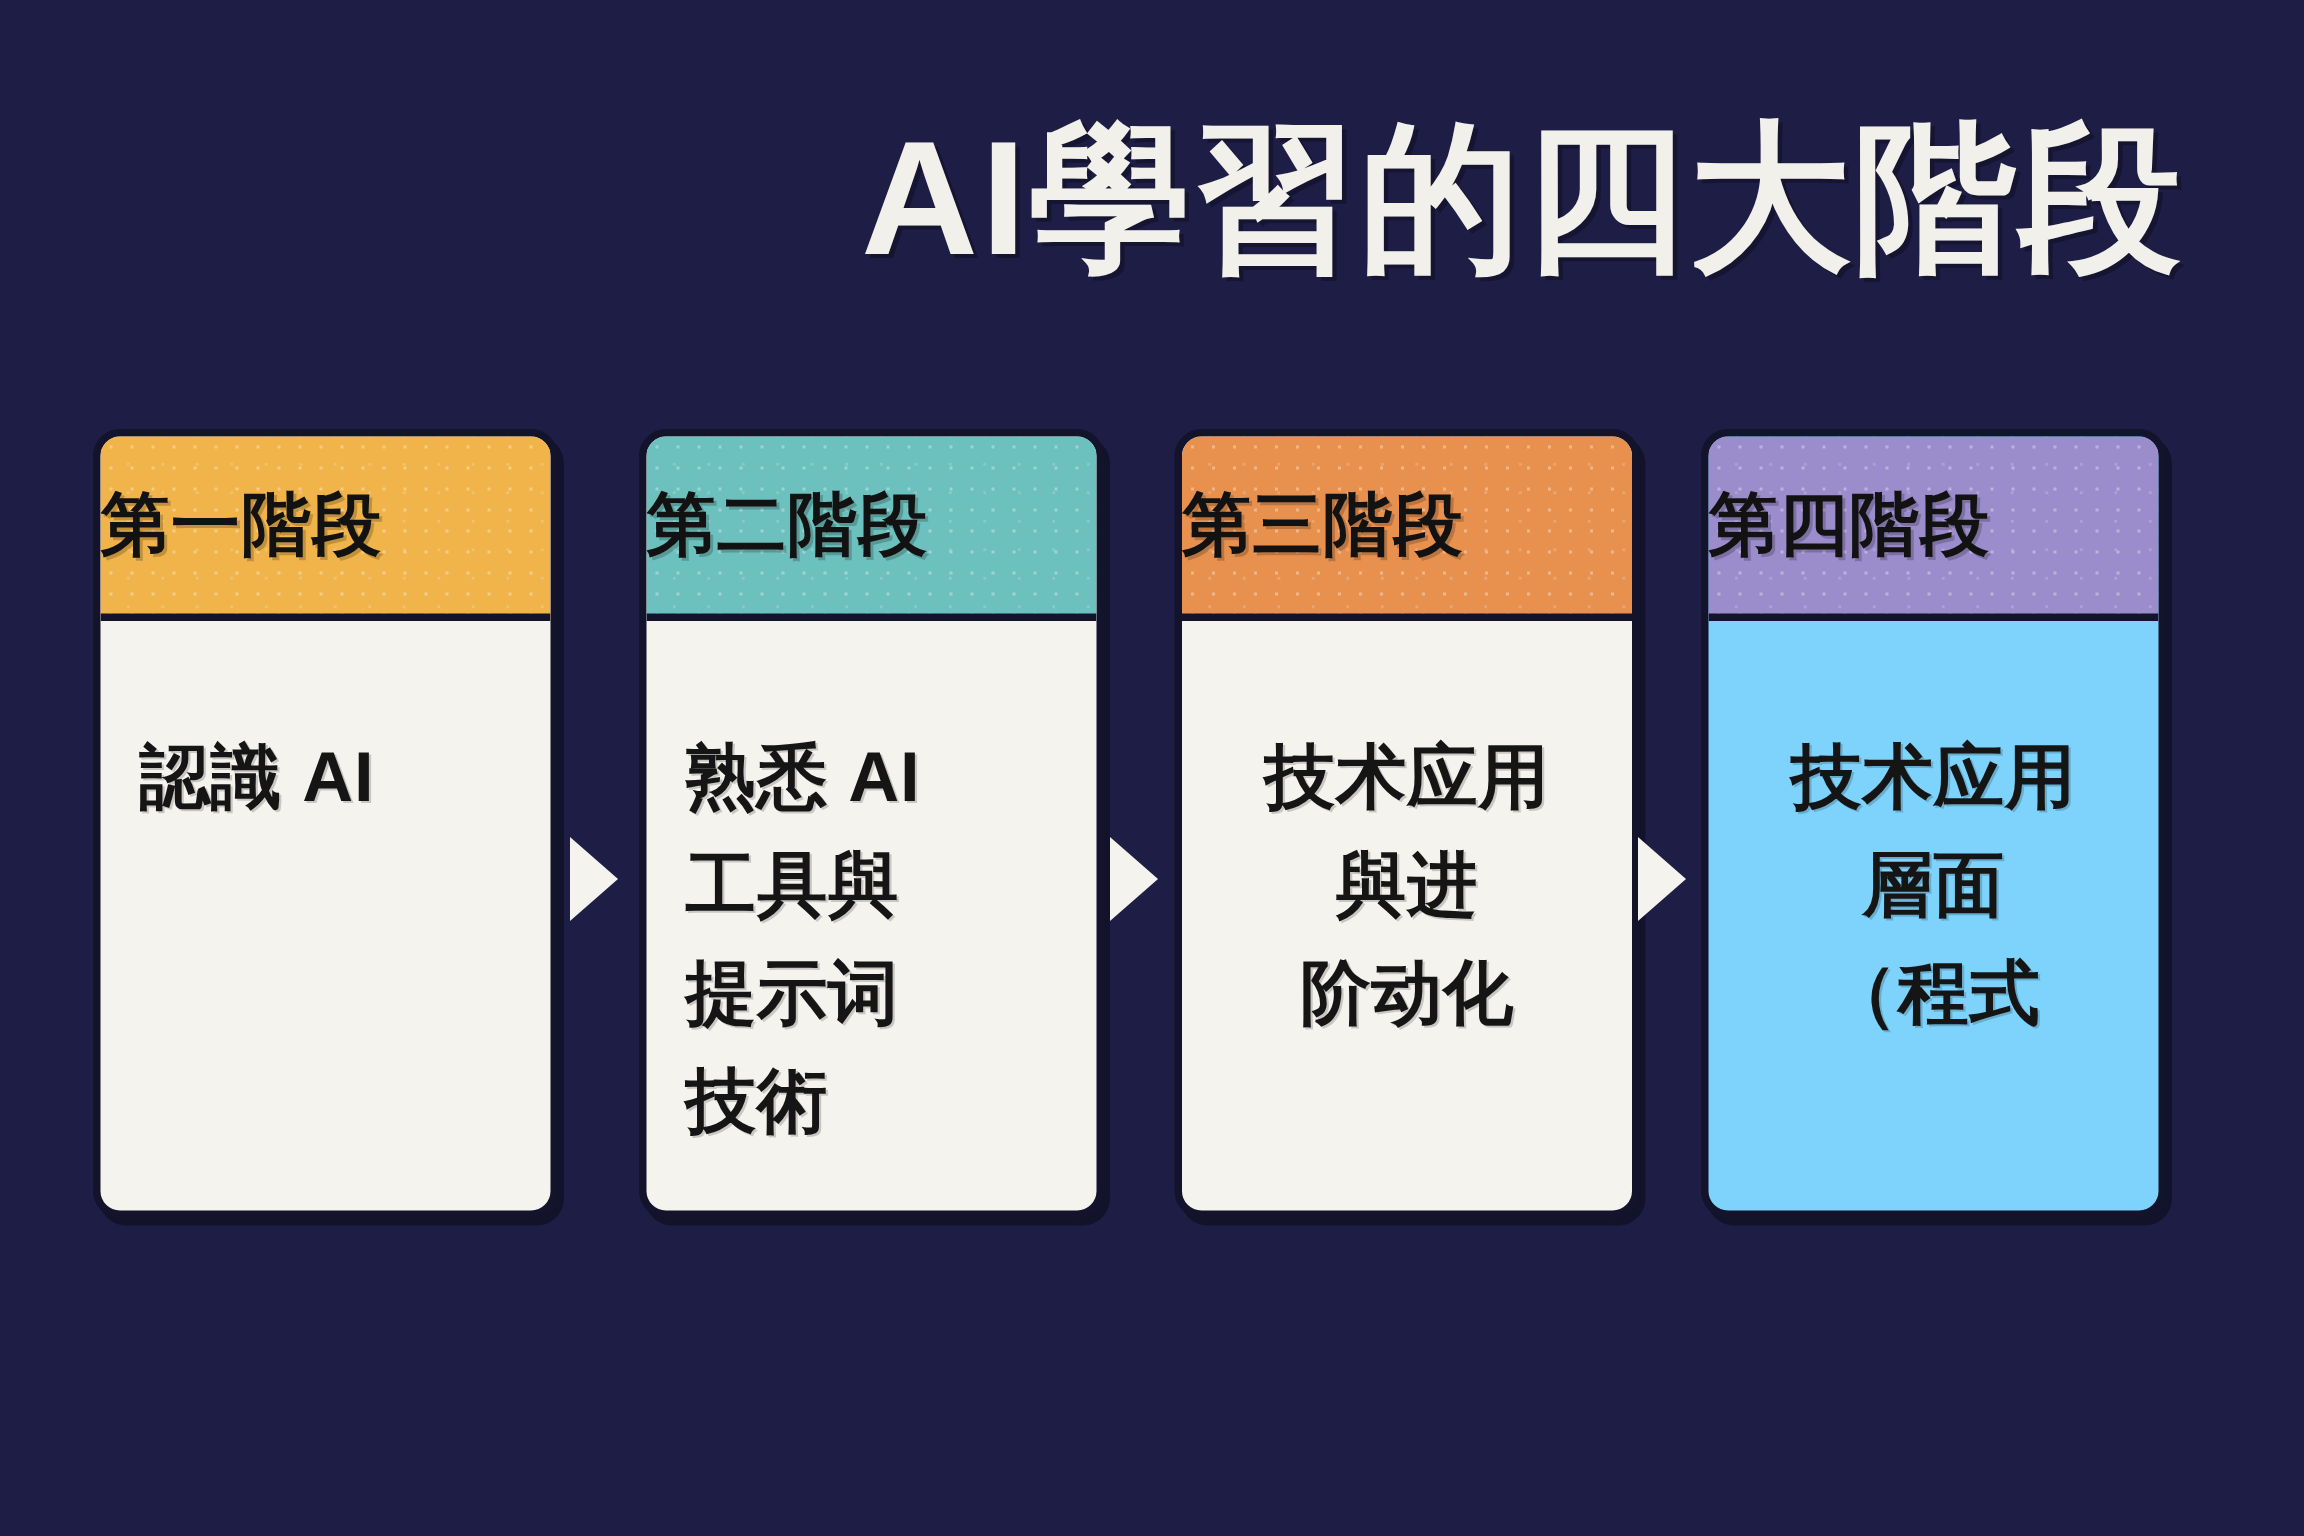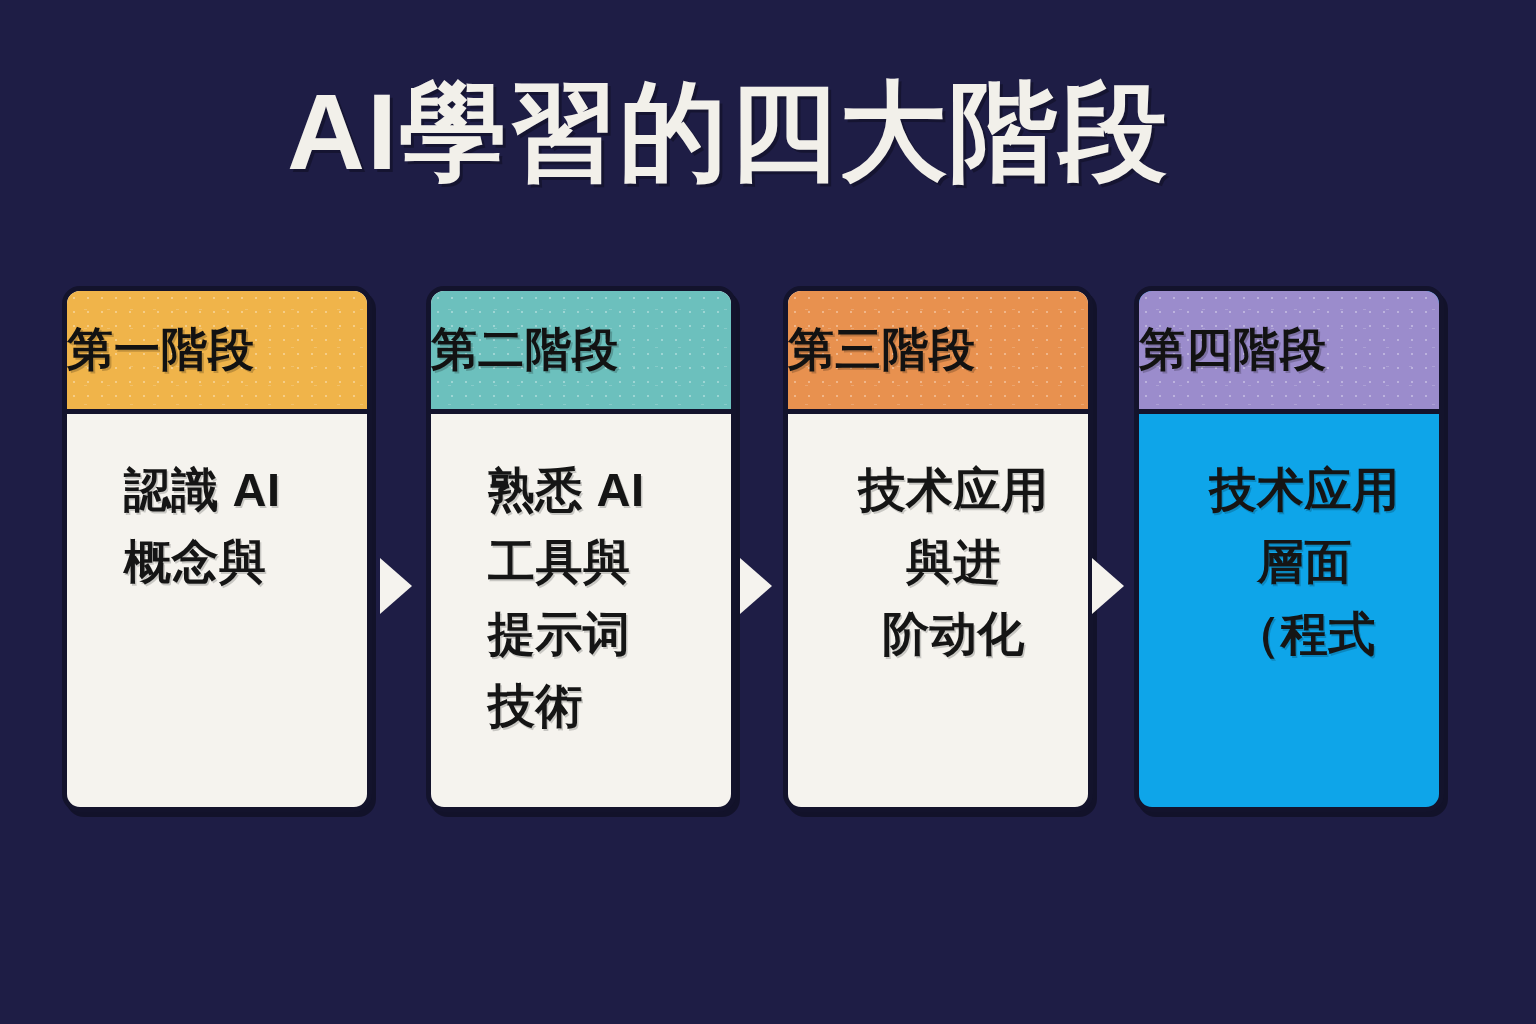--- a/index.html
+++ b/index.html
@@ -22,21 +22,21 @@
     height: 1024px;
     background: #1e1d45;
   }
 
   
   .poster-title {
     position: absolute;
     left: 0;
     top: 72px;
     width: 1456px;
-    text-align: center;
+    text-align: right;
     color: #f2f0ea;
     font-size: 108px;
     font-weight: 700;
     letter-spacing: 2px;
     line-height: 1.12;
     white-space: nowrap;
     text-shadow: 3px 3px 0 rgba(0,0,0,0.28);
   }
 
   
@@ -91,23 +91,22 @@
     z-index: 2;
     font-size: 46px;
     font-weight: 700;
     color: #121212;
     letter-spacing: 1px;
     white-space: nowrap;
     text-shadow: 2px 2px 0 rgba(0,0,0,0.20);
   }
 
   .card-body {
-    padding: 40px 22px 0 26px;
+    padding: 68px 22px 0 26px;
     box-sizing: border-box;
-    margin-left: 31px;
   }
   .card-body.centered { text-align: center; padding-left: 22px; }
   .card-line {
     font-size: 47px;
     font-weight: 700;
     color: #151515;
     line-height: 72px;
     letter-spacing: 0.5px;
     white-space: nowrap;
     text-shadow: 1.5px 1.5px 0 rgba(0,0,0,0.18);
@@ -135,21 +134,20 @@
   <div class="poster-title" style="color: rgb(242, 240, 234);">AI學習的四大階段</div>
 
   <div class="cards-row">
 
     <div class="stage-card c1" style="background: rgb(245, 243, 238);">
       <div class="card-header" style="background: rgb(240, 180, 74);">
         <span class="card-header-label">第一階段</span>
       </div>
       <div class="card-body">
         <div class="card-line">認識 AI</div>
-        <div class="card-line">概念與</div>
       </div>
     </div>
 
     <div class="stage-card c2" style="background: rgb(245, 243, 238);">
       <div class="card-header" style="background: rgb(108, 192, 189);">
         <span class="card-header-label">第二階段</span>
       </div>
       <div class="card-body">
         <div class="card-line">熟悉 AI</div>
         <div class="card-line">工具與</div>
@@ -162,21 +160,21 @@
       <div class="card-header" style="background: rgb(232, 145, 79);">
         <span class="card-header-label">第三階段</span>
       </div>
       <div class="card-body centered">
         <div class="card-line">技术应用</div>
         <div class="card-line">與进</div>
         <div class="card-line">阶动化</div>
       </div>
     </div>
 
-    <div class="stage-card c4" style="background: #0ea5e9;">
+    <div class="stage-card c4" style="background: #7dd3fc;">
       <div class="card-header" style="background: rgb(155, 140, 204);">
         <span class="card-header-label">第四階段</span>
       </div>
       <div class="card-body centered">
         <div class="card-line">技术应用</div>
         <div class="card-line">層面</div>
         <div class="card-line">（程式</div>
       </div>
     </div>
 

